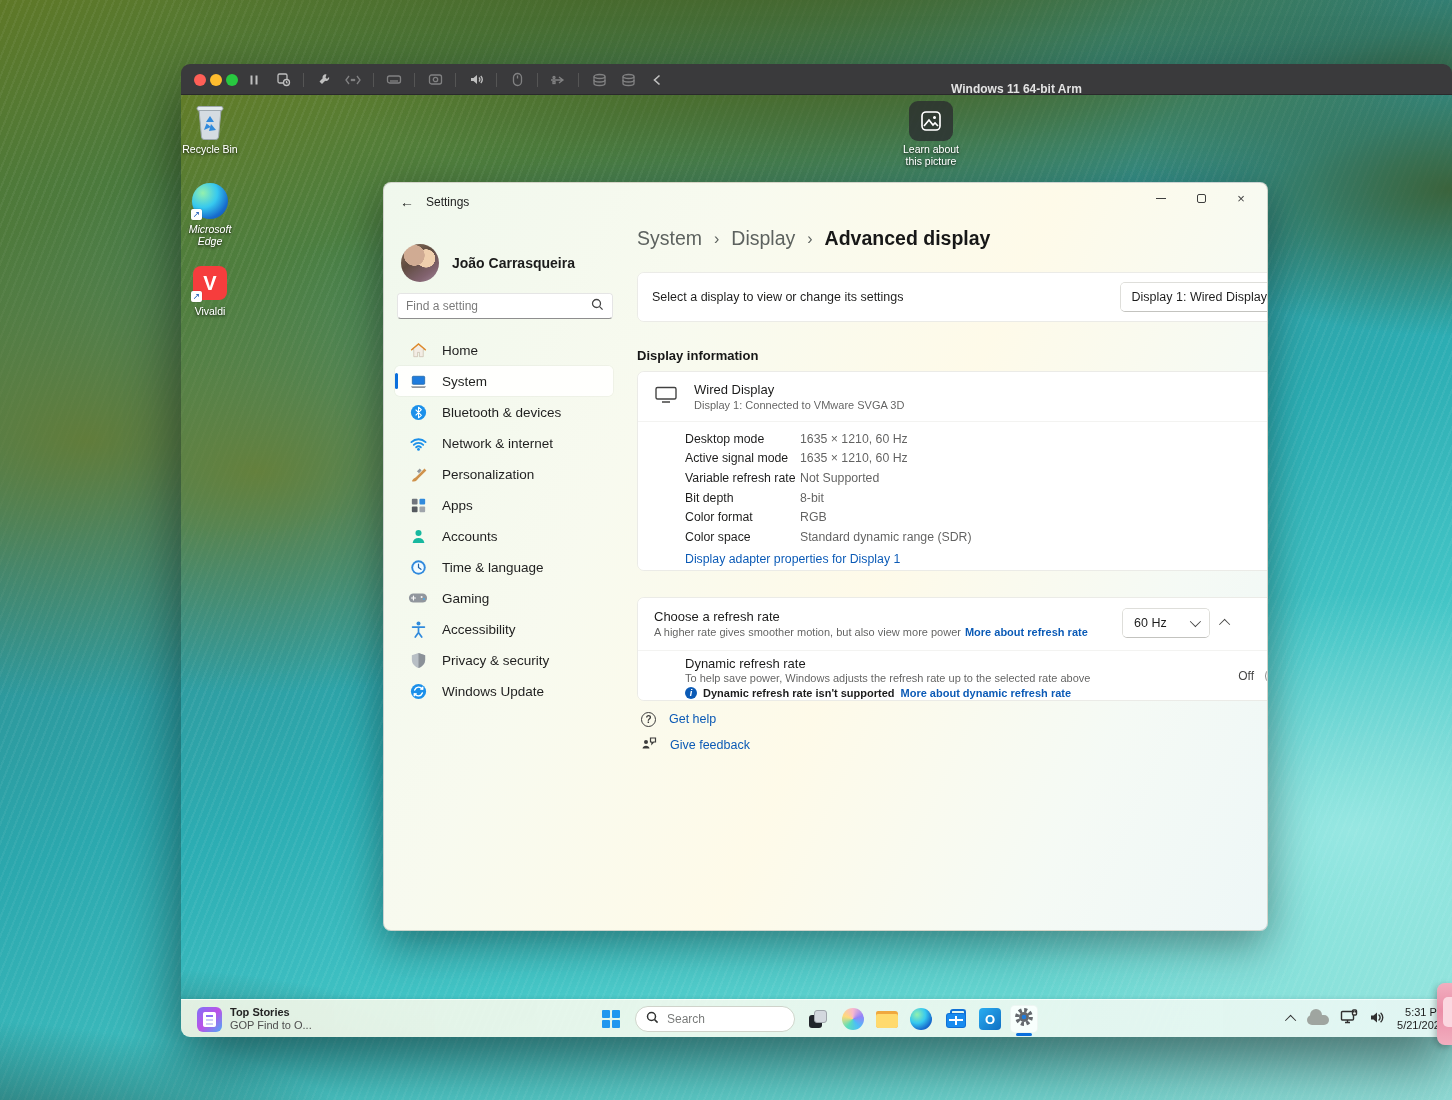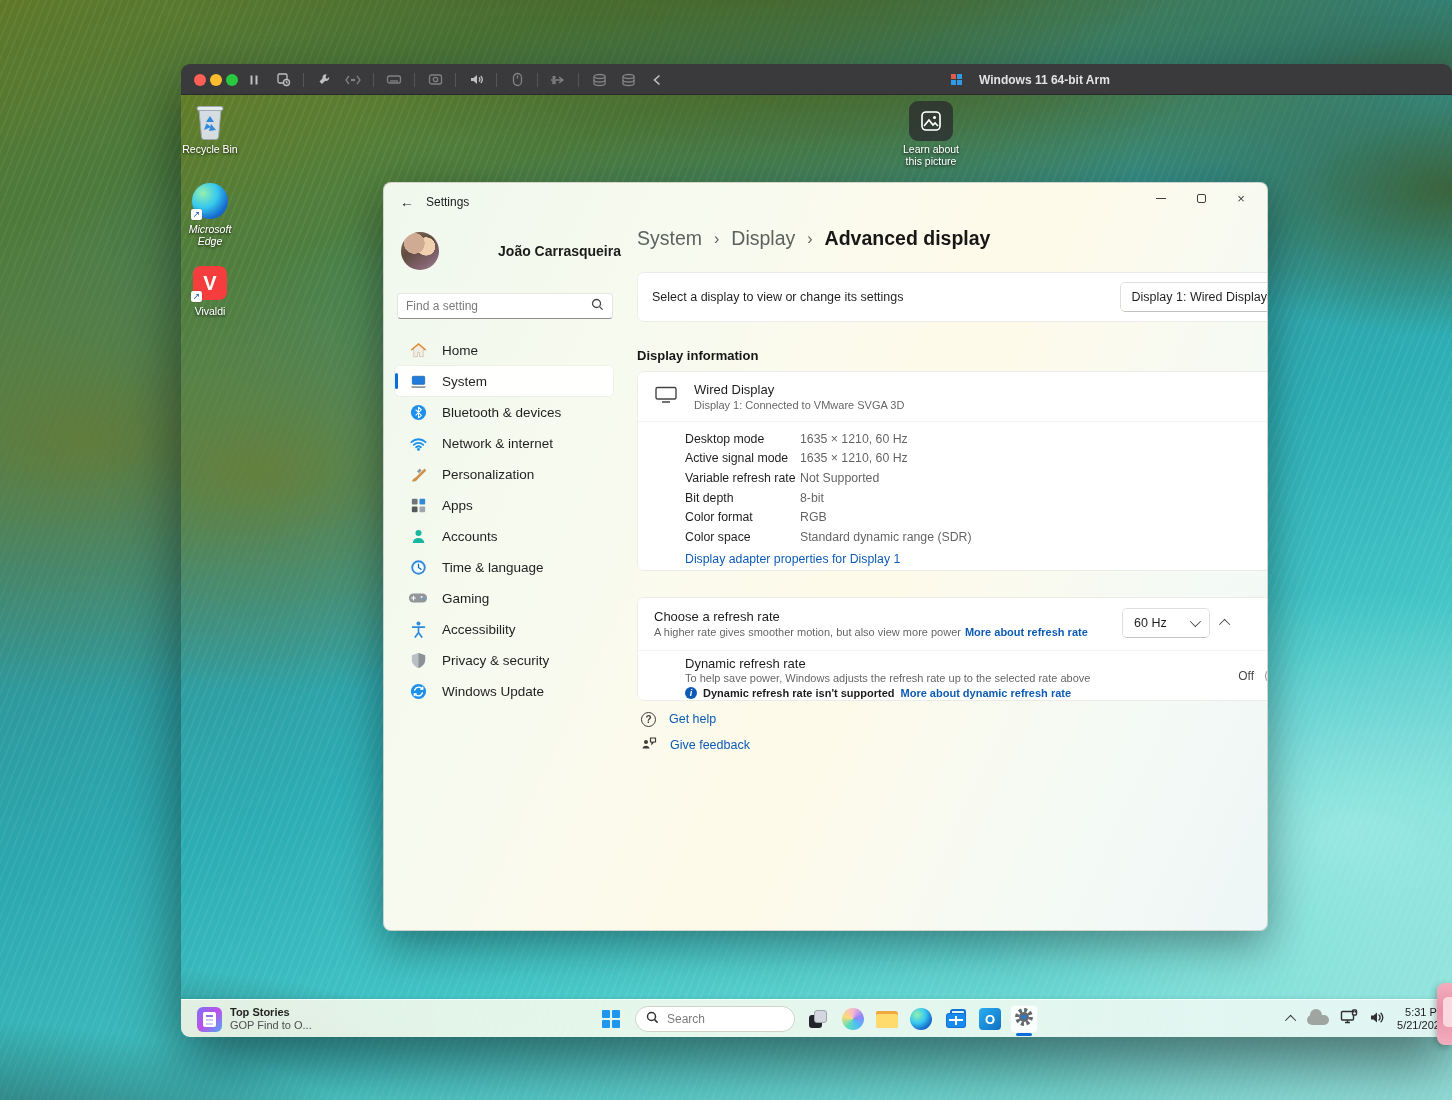--- a/index.html
+++ b/index.html
@@ -26,21 +26,21 @@
   .tlight{ position:absolute; top:10px; width:12px; height:12px; border-radius:50%; }
   .tl-close{ left:13px;  background:#ff5f57; }
   .tl-min  { left:29px;  background:#febc2e; }
   .tl-zoom { left:45px;  background:#28c840; }
   .vm-tools{ position:absolute; left:64px; top:0; height:31px; display:flex; align-items:center; gap:11px; }
   .vmt{ width:18px; height:18px; display:flex; align-items:center; justify-content:center; opacity:.85; }
   .vmt.dim{ opacity:.45; }
   .vmt svg{ stroke:#d8d8d8; fill:none; stroke-width:1.3; }
   .vm-sep{ width:1px; height:14px; background:#555; }
   .vm-title{ position:absolute; left:770px; top:0; height:31px; display:flex; align-items:center; gap:17px;
-    color:#e3e3e3; font-size:12px; font-weight:bold; }
+    color:#e3e3e3; font-size:12px; font-weight:bold;flex-direction:column; }
   .win-mini-logo{ width:11px; height:11px; display:grid; grid-template-columns:5px 5px; grid-gap:1px; }
   .win-mini-logo i{ background:#2e9be6; }
   .win-mini-logo i.r{ background:#e05a4e; }
 
   .vm-screen{ position:absolute; top:31px; left:0; right:0; bottom:0; filter:brightness(1.03); }
 
   
   .dicon{ position:absolute; width:76px; text-align:center; cursor:default; }
   .dicon .ic{ width:40px; height:40px; margin:0 auto; position:relative; display:flex; align-items:center; justify-content:center; }
   .dicon .lbl{ margin-top:2px; font-size:10.5px; color:#fff; text-shadow:0 1px 3px rgba(0,0,0,.9); line-height:12px; }
@@ -57,21 +57,21 @@
     background:linear-gradient(115deg,#e9f1e6 0%, #f1f3e8 30%, #f7f3e2 55%, #eef3ee 80%, #e7f0f0 100%);
     box-shadow:0 14px 44px rgba(0,0,0,.38); border:1px solid rgba(0,0,0,.15); overflow:hidden; }
   .s-back{ position:absolute; left:10px; top:6px; width:26px; height:26px; border-radius:4px; font-size:14px;
     color:#1b1b1b; display:flex; align-items:center; justify-content:center; }
   .s-title{ position:absolute; left:42px; top:12px; font-size:12px; color:#1b1b1b; }
   .s-ctrls{ position:absolute; right:6px; top:0; height:30px; display:flex; }
   .s-ctrl{ width:40px; height:30px; display:flex; align-items:center; justify-content:center; color:#3c3c3c; font-size:13px; }
   .gl-min{ width:10px; height:1px; background:#3c3c3c; }
   .gl-max{ width:9px; height:9px; border:1px solid #3c3c3c; border-radius:2px; }
 
-  .s-profile{ position:absolute; left:17px; top:48px; width:220px; height:40px; display:flex; align-items:center; gap:13px;justify-content:space-between; }
+  .s-profile{ position:absolute; left:17px; top:60px; width:220px; height:40px; display:flex; align-items:center; gap:13px; }
   .avatar{ width:38px; height:38px; border-radius:50%; overflow:hidden;
     background:radial-gradient(circle at 35% 30%, #caa68f 0 28%, transparent 29%),
                radial-gradient(circle at 66% 38%, #e8c9a8 0 26%, transparent 27%),
                linear-gradient(145deg,#8a6f5d 0%, #5d4a3e 40%, #7d5f6b 75%, #9c8292 100%); }
   .p-name{ font-size:14px; font-weight:bold; color:#1a1a1a; }
 
   .s-search{ position:absolute; left:13px; top:110px; width:216px; height:26px; background:#fdfdfd;
     border:1px solid #dedede; border-bottom:1px solid #8a8a8a; border-radius:4px; display:flex; align-items:center; }
   .s-search input{ flex:1; border:none; outline:none; background:transparent; font-size:12px; padding:0 8px; color:#333;
     font-family:"Liberation Sans","DejaVu Sans",sans-serif; }

